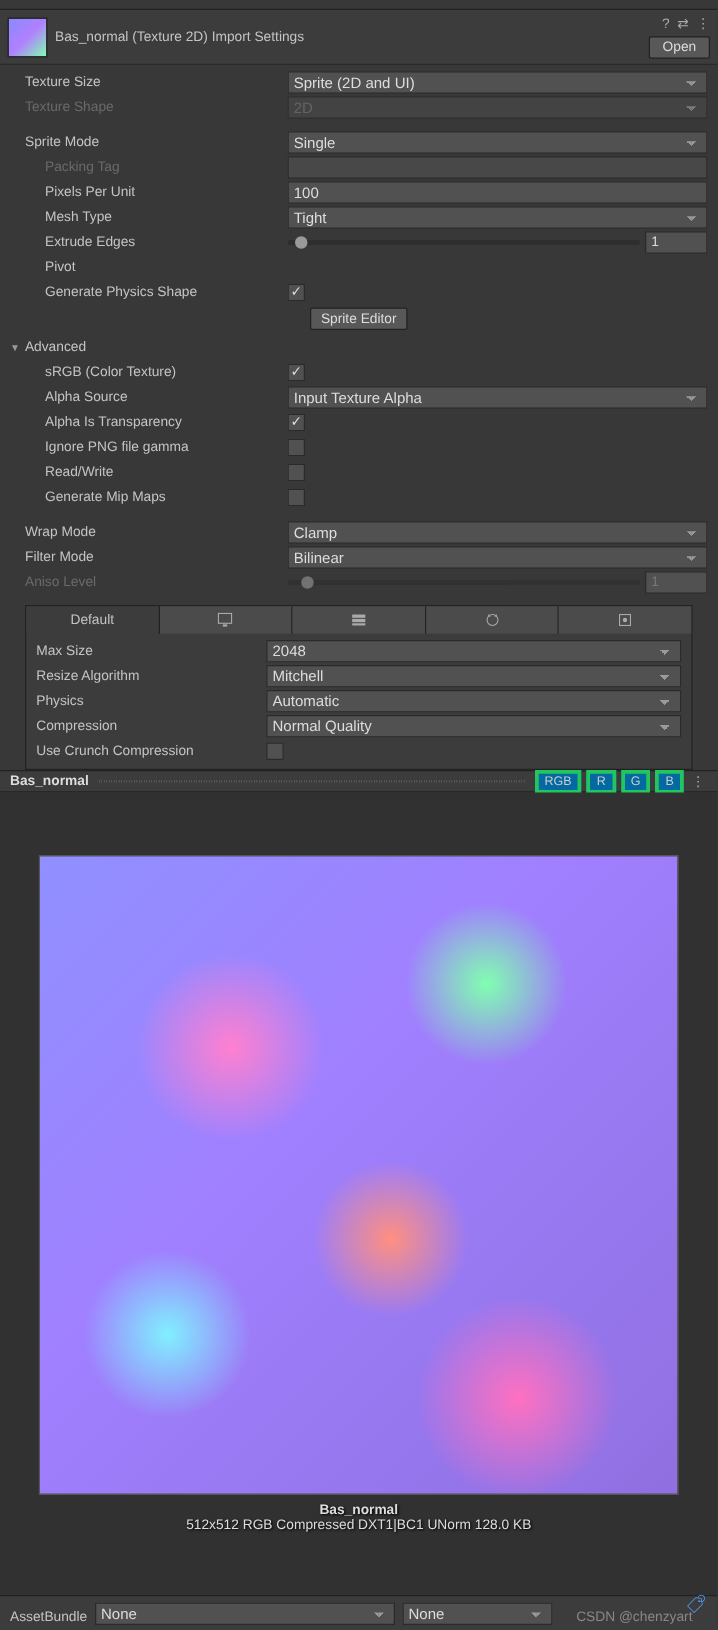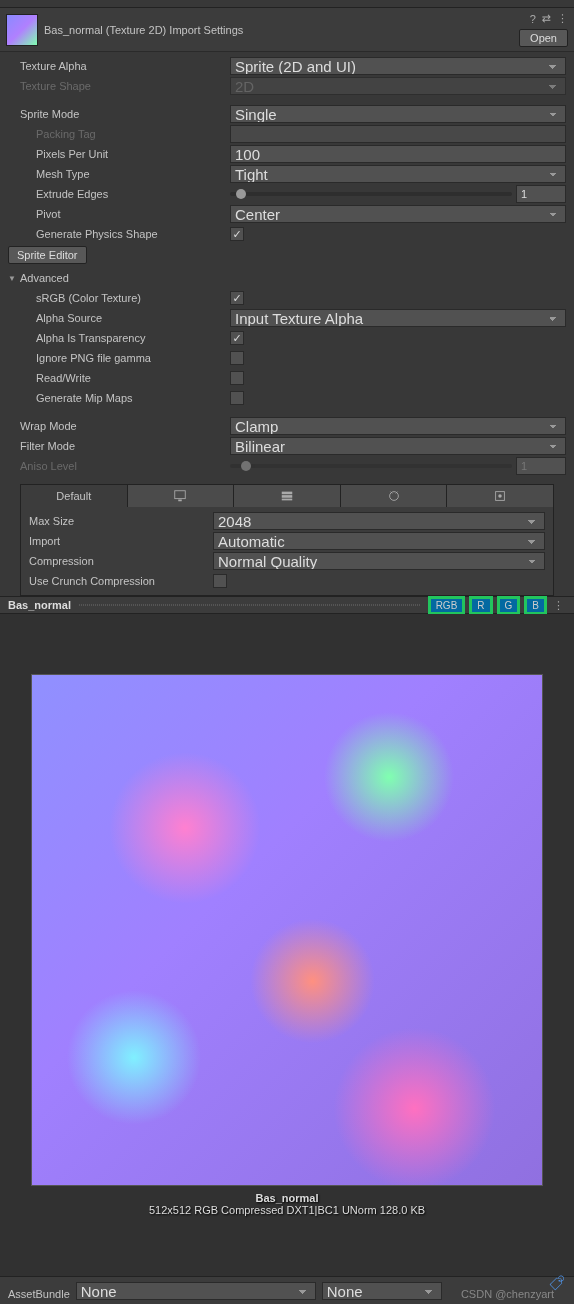--- a/index.html
+++ b/index.html
@@ -11,30 +11,30 @@
 .header-icons { display: flex; align-items: center; gap: 4px; flex-direction: column; align-items: flex-end; }
 .header-icons-row { display: flex; gap: 6px; align-items: center; }
 .open-btn { background: #585858; border: 1px solid #222; color: #ddd; padding: 2px 10px; border-radius: 2px; font-size: 11px; cursor: pointer; }
 .content { padding: 4px 8px 0 8px; }
 .row { display: flex; align-items: center; height: 20px; margin-bottom: 0px; }
 .label { width: 222px; color: #c4c4c4; padding-left: 12px; }
 .label.indent1 { padding-left: 28px; }
 .label.indent2 { padding-left: 28px; }
 .label.disabled { color: #6a6a6a; }
 .control { flex: 1; }
-select, input[type=text] { width: 100%; background: #515151; border: 1px solid #2a2a2a; color: #ddd; font-size: 15px; height: 18px; padding: 0 4px; }
+select, input[type=text] { width: 100%; background: #515151; border: 1px solid #2a2a2a; color: #ddd; font-size: 12px; height: 18px; padding: 0 4px; }
 select { appearance: none; background-image: linear-gradient(45deg, transparent 50%, #999 50%), linear-gradient(135deg, #999 50%, transparent 50%); background-position: calc(100% - 12px) 7px, calc(100% - 8px) 7px; background-size: 4px 4px, 4px 4px; background-repeat: no-repeat; }
 select:disabled, input:disabled { color: #777; background-color: #484848; }
 .checkbox { width: 14px; height: 14px; background: #515151; border: 1px solid #2a2a2a; display: flex; align-items: center; justify-content: center; cursor: pointer; }
 .checkbox.checked::after { content: "✓"; color: #ddd; font-size: 11px; line-height: 1; }
 .slider-row { display: flex; align-items: center; gap: 4px; }
 .slider { flex: 1; height: 4px; background: #2e2e2e; border-radius: 2px; position: relative; }
 .slider-thumb { position: absolute; width: 10px; height: 10px; background: #999; border-radius: 50%; top: -3px; }
 .slider-val { width: 50px; background: #515151; border: 1px solid #2a2a2a; color: #ddd; font-size: 11px; height: 18px; text-align: left; padding: 0 4px; display: flex; align-items: center; }
-.right-btn-row { display: flex; justify-content: flex-start; padding: 2px 0 4px 0; }
+.right-btn-row { display: flex; justify-content: center; padding: 2px 0 4px 0; }
 .grey-btn { background: #585858; border: 1px solid #222; color: #ddd; padding: 2px 8px; border-radius: 2px; font-size: 11px; cursor: pointer; }
 .foldout { display: flex; align-items: center; cursor: pointer; }
 .foldout::before { content: "▼"; font-size: 8px; margin-right: 4px; color: #999; }
 .section-gap { height: 8px; }
 .platform-tabs { display: flex; margin: 8px 12px 0 12px; border: 1px solid #222; border-bottom: none; }
 .ptab { flex: 1; background: #4b4b4b; height: 22px; display: flex; align-items: center; justify-content: center; border-right: 1px solid #222; cursor: pointer; }
 .ptab:last-child { border-right: none; }
 .ptab.active { background: #3c3c3c; }
 .platform-body { margin: 0 12px; border: 1px solid #222; border-top: none; padding: 4px 8px; background: #3c3c3c; }
 .platform-body .label { width: 184px; padding-left: 0; }
@@ -65,21 +65,21 @@
       <span style="color:#aaa;cursor:pointer;">?</span>
       <span style="color:#aaa;cursor:pointer;">⇄</span>
       <span style="color:#aaa;cursor:pointer;">⋮</span>
     </div>
     <button class="open-btn">Open</button>
   </div>
 </div>
 
 <div class="content">
   <div class="row">
-    <div class="label">Texture Alpha</div>
+    <div class="label">Texture Size</div>
     <div class="control"><select><option>Sprite (2D and UI)</option></select></div>
   </div>
   <div class="row">
     <div class="label disabled">Texture Shape</div>
     <div class="control"><select disabled=""><option>2D</option></select></div>
   </div>
   <div class="section-gap"></div>
   <div class="row">
     <div class="label">Sprite Mode</div>
     <div class="control"><select><option>Single</option></select></div>
@@ -100,21 +100,20 @@
     <div class="label indent1">Extrude Edges</div>
     <div class="control slider-row">
       <div class="slider">
           <div class="slider-thumb" style="left:2%"></div>
         </div>
       <div class="slider-val">1</div>
     </div>
   </div>
   <div class="row">
     <div class="label indent1">Pivot</div>
-    <div class="control"><select><option>Center</option></select></div>
   </div>
   <div class="row">
     <div class="label indent1">Generate Physics Shape</div>
     <div class="control">
         <div class="checkbox checked"></div>
       </div>
   </div>
   <div class="right-btn-row">
       <button class="grey-btn">Sprite Editor</button>
     </div>
@@ -203,21 +202,25 @@
           <circle cx="8" cy="8" r="2"></circle>
         </svg>
       </div>
   </div>
   <div class="platform-body">
     <div class="row">
       <div class="label">Max Size</div>
       <div class="control"><select><option>2048</option></select></div>
     </div>
     <div class="row">
-      <div class="label">Import</div>
+      <div class="label">Resize Algorithm</div>
+      <div class="control"><select><option>Mitchell</option></select></div>
+    </div>
+    <div class="row">
+      <div class="label">Physics</div>
       <div class="control"><select><option>Automatic</option></select></div>
     </div>
     <div class="row">
       <div class="label">Compression</div>
       <div class="control"><select><option>Normal Quality</option></select></div>
     </div>
     <div class="row">
       <div class="label">Use Crunch Compression</div>
       <div class="control">
           <div class="checkbox"></div>

